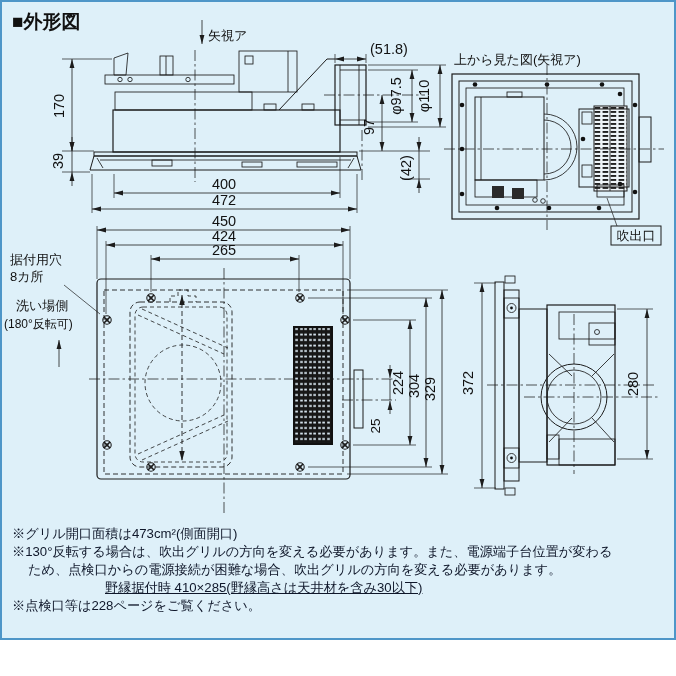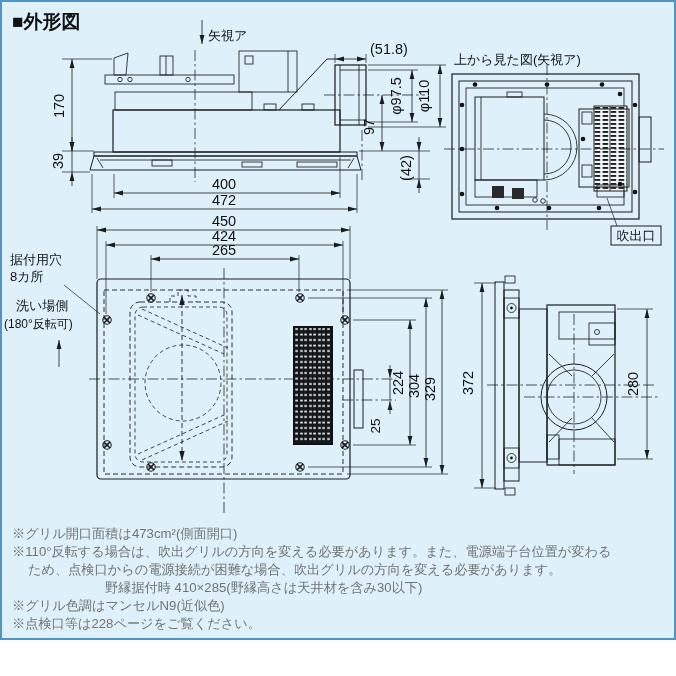--- a/index.html
+++ b/index.html
@@ -16,23 +16,23 @@
   .ext{fill:none;stroke:#1c1c1c;stroke-width:.7;}
   .dsh{fill:none;stroke:#1c1c1c;stroke-width:.9;stroke-dasharray:5 3;}
   .dsh2{fill:none;stroke:#1c1c1c;stroke-width:.8;stroke-dasharray:4 3;}
   .cl{fill:none;stroke:#1c1c1c;stroke-width:.75;stroke-dasharray:11 3 2.5 3;}
   text.d{font-size:14.5px;fill:#111;}
   text.ds{font-size:13.5px;fill:#111;}
   text.j{font-size:13px;fill:#111;}
   text.j2{font-size:12px;fill:#111;}
   text.ttl{font-size:19px;font-weight:bold;fill:#111;}
   .notes{position:absolute;left:10px;top:523px;width:660px;}
-  .note-line{font-size:13.2px;line-height:18px;color:#737373;white-space:nowrap;}
+  .note-line{font-size:13.2px;line-height:18px;color:#0f172a;white-space:nowrap;}
   .note-line.ind1{padding-left:16px;}
-  .note-line.ind2{padding-left:93px;}
+  .note-line.ind2{padding-left:93px;text-decoration:underline;}
 </style>
 </head>
 <body>
 
 <div class="canvas">
 
 <svg width="676" height="676" viewBox="0 0 676 676">
   <defs>
     <marker id="arw" viewBox="0 0 12 8" refX="11.5" refY="4" markerWidth="12" markerHeight="8" orient="auto-start-reverse">
       <path d="M0,0.9 L11.5,4 L0,7.1 z" fill="#1c1c1c"></path>
@@ -363,20 +363,19 @@
       <line class="ext" x1="615" y1="307" x2="651" y2="307"></line>
       <line class="ext" x1="615" y1="457" x2="651" y2="457"></line>
       <line class="dim" x1="645" y1="307" x2="645" y2="457" marker-start="url(#arw)" marker-end="url(#arw)"></line>
       <text class="d" text-anchor="middle" transform="rotate(-90 636 382)" x="636" y="382">280</text>
     </g>
   </g>
 </svg>
 
 <div class="notes">
   <div class="note-line">※グリル開口面積は473cm²(側面開口)</div>
-  <div class="note-line">※110°反転する場合は、吹出グリルの方向を変える必要があります。また、電源端子台位置が変わる</div>
+  <div class="note-line">※130°反転する場合は、吹出グリルの方向を変える必要があります。また、電源端子台位置が変わる</div>
   <div class="note-line ind1">ため、点検口からの電源接続が困難な場合、吹出グリルの方向を変える必要があります。</div>
   <div class="note-line ind2">野縁据付時 410×285(野縁高さは天井材を含み30以下)</div>
-  <div class="note-line">※グリル色調はマンセルN9(近似色)</div>
   <div class="note-line">※点検口等は228ページをご覧ください。</div>
 </div>
 
 </div>
 
 </body></html>

